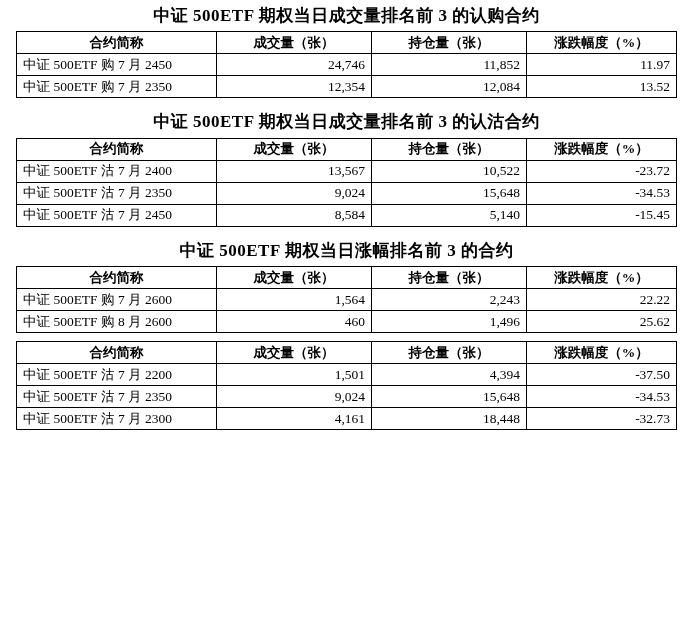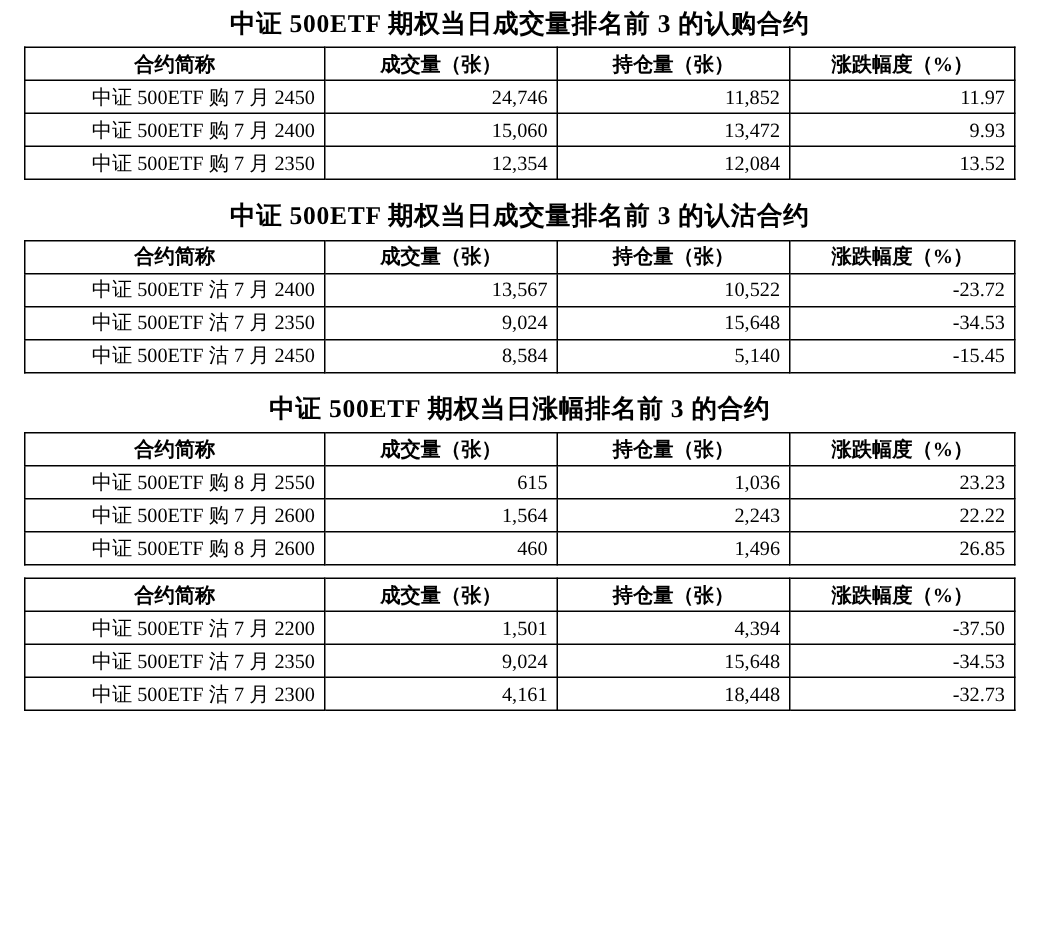--- a/index.html
+++ b/index.html
@@ -47,21 +47,21 @@
     line-height: 1.35;
     white-space: nowrap;
     overflow: hidden;
   }
   table.data-table th {
     text-align: center;
     font-weight: bold;
     margin-left: 32px;
   }
   table.data-table td.c-name {
-    text-align: right;
+    text-align: left;
     font-weight: normal;
   }
   table.data-table td.c-num {
     text-align: right;
     font-weight: normal;
   }
   col.col-name { width: 200px; }
   col.col-vol  { width: 155px; }
   col.col-oi   { width: 155px; }
   col.col-chg  { width: 150px; }
@@ -90,26 +90,20 @@
         </tr>
       </thead>
       <tbody>
         <tr>
           <td class="c-name">中证 500ETF 购 7 月 2450</td>
           <td class="c-num">24,746</td>
           <td class="c-num">11,852</td>
           <td class="c-num">11.97</td>
         </tr>
         <tr>
-          <td class="c-name">中证 500ETF 购 7 月 2400</td>
-          <td class="c-num">15,060</td>
-          <td class="c-num">13,472</td>
-          <td class="c-num">9.93</td>
-        </tr>
-        <tr>
           <td class="c-name">中证 500ETF 购 7 月 2350</td>
           <td class="c-num">12,354</td>
           <td class="c-num">12,084</td>
           <td class="c-num">13.52</td>
         </tr>
       </tbody>
     </table>
   </div>
 
   <div class="spacer"></div>
@@ -168,36 +162,30 @@
       <thead>
         <tr>
           <th>合约简称</th>
           <th>成交量（张）</th>
           <th>持仓量（张）</th>
           <th>涨跌幅度（%）</th>
         </tr>
       </thead>
       <tbody>
         <tr>
-          <td class="c-name">中证 500ETF 购 8 月 2550</td>
-          <td class="c-num">615</td>
-          <td class="c-num">1,036</td>
-          <td class="c-num">23.23</td>
-        </tr>
-        <tr>
           <td class="c-name">中证 500ETF 购 7 月 2600</td>
           <td class="c-num">1,564</td>
           <td class="c-num">2,243</td>
           <td class="c-num">22.22</td>
         </tr>
         <tr>
           <td class="c-name">中证 500ETF 购 8 月 2600</td>
           <td class="c-num">460</td>
           <td class="c-num">1,496</td>
-          <td class="c-num">26.85</td>
+          <td class="c-num">25.62</td>
         </tr>
       </tbody>
     </table>
   </div>
 
   <div class="spacer"></div>
 
   <div class="section">
     <table class="data-table">
       <colgroup>

